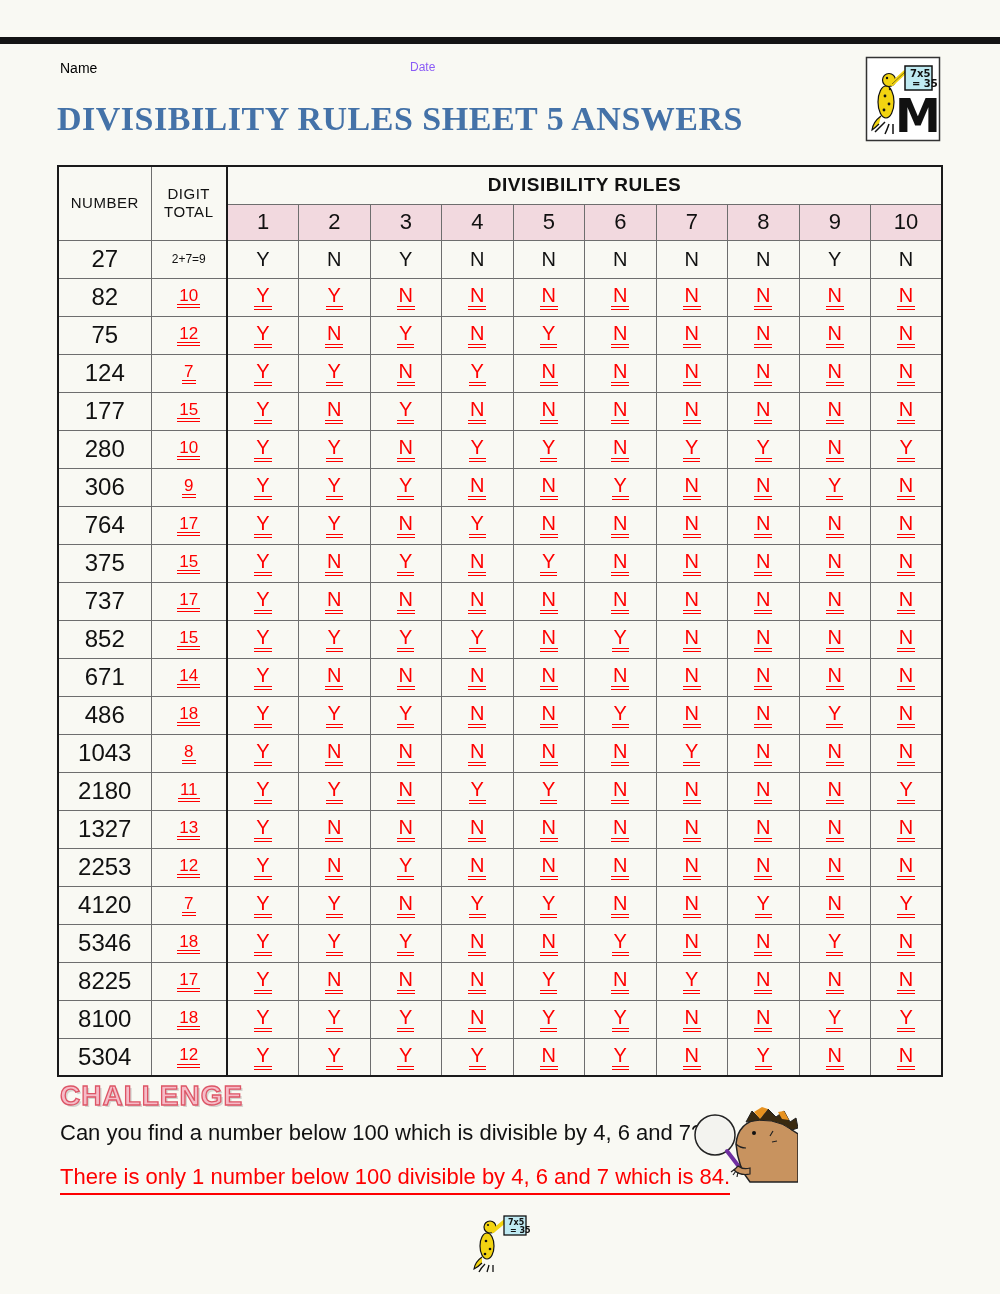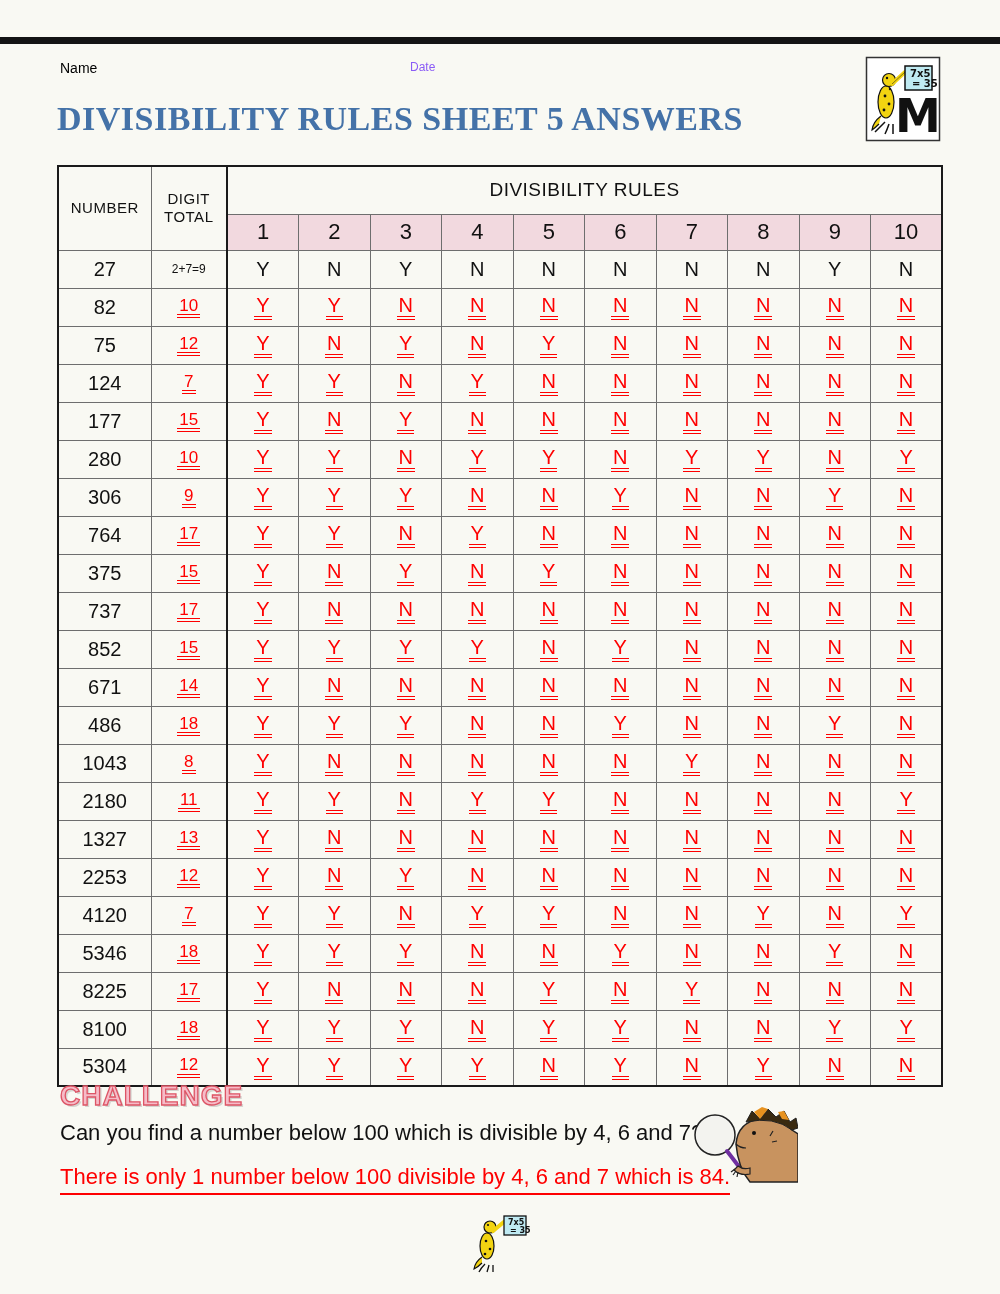--- a/index.html
+++ b/index.html
@@ -27,25 +27,25 @@
     position:absolute; left:57px; top:165px; width:884px;
     border-collapse:collapse; table-layout:fixed;
     border:2px solid #1a1a1a;
   }
   .sheet-table th, .sheet-table td {
     border:1px solid #6e6e6e; text-align:center; vertical-align:middle; padding:0;
     color:#111; overflow:hidden;
   }
   .rules-start { border-left:2px solid #1a1a1a !important; }
   .head-label { font-size:15px; font-weight:normal; letter-spacing:0.5px; line-height:1.25; }
-  .rules-title { font-size:19px; font-weight:normal; height:48px; letter-spacing:0.5px; }
+  .rules-title { font-size:19px; font-weight:bold; height:38px; letter-spacing:0.5px; }
   tr.rule-num-row { height:36px; }
   th.rule-num { background:#f2d9df; font-size:22px; font-weight:normal; }
   tbody tr { height:38px; }
-  td.num-cell { font-size:20px; }
+  td.num-cell { font-size:24px; }
   td.digit-cell { font-size:17px; }
   td.ans-cell { font-size:20px; }
   .red-u {
     color:#fe0000; display:inline-block; border-bottom:4px double #fe0000;
     line-height:1.05; padding:0 2px; min-width:14px;
   }
   .example-ans { color:#111; }
 
   .challenge-heading {
     position:absolute; left:60px; top:1080px;

